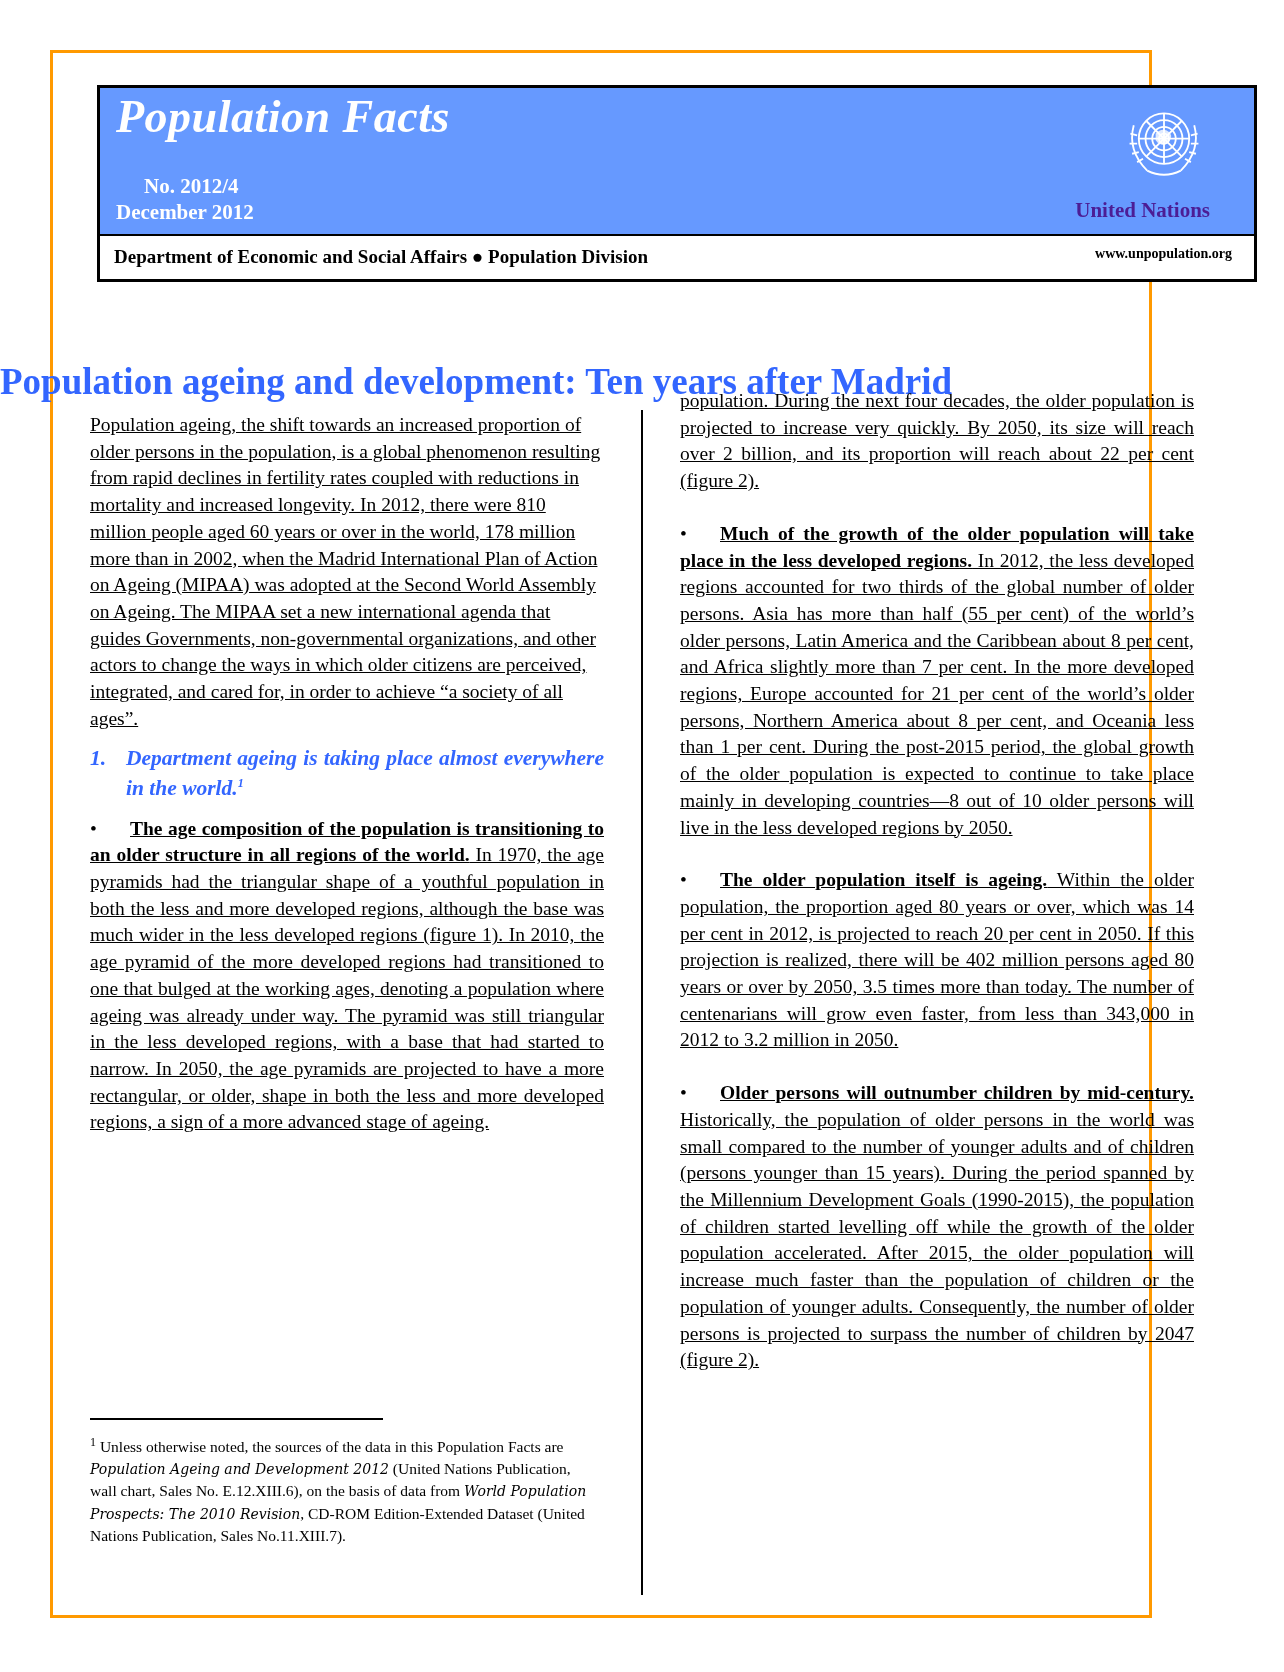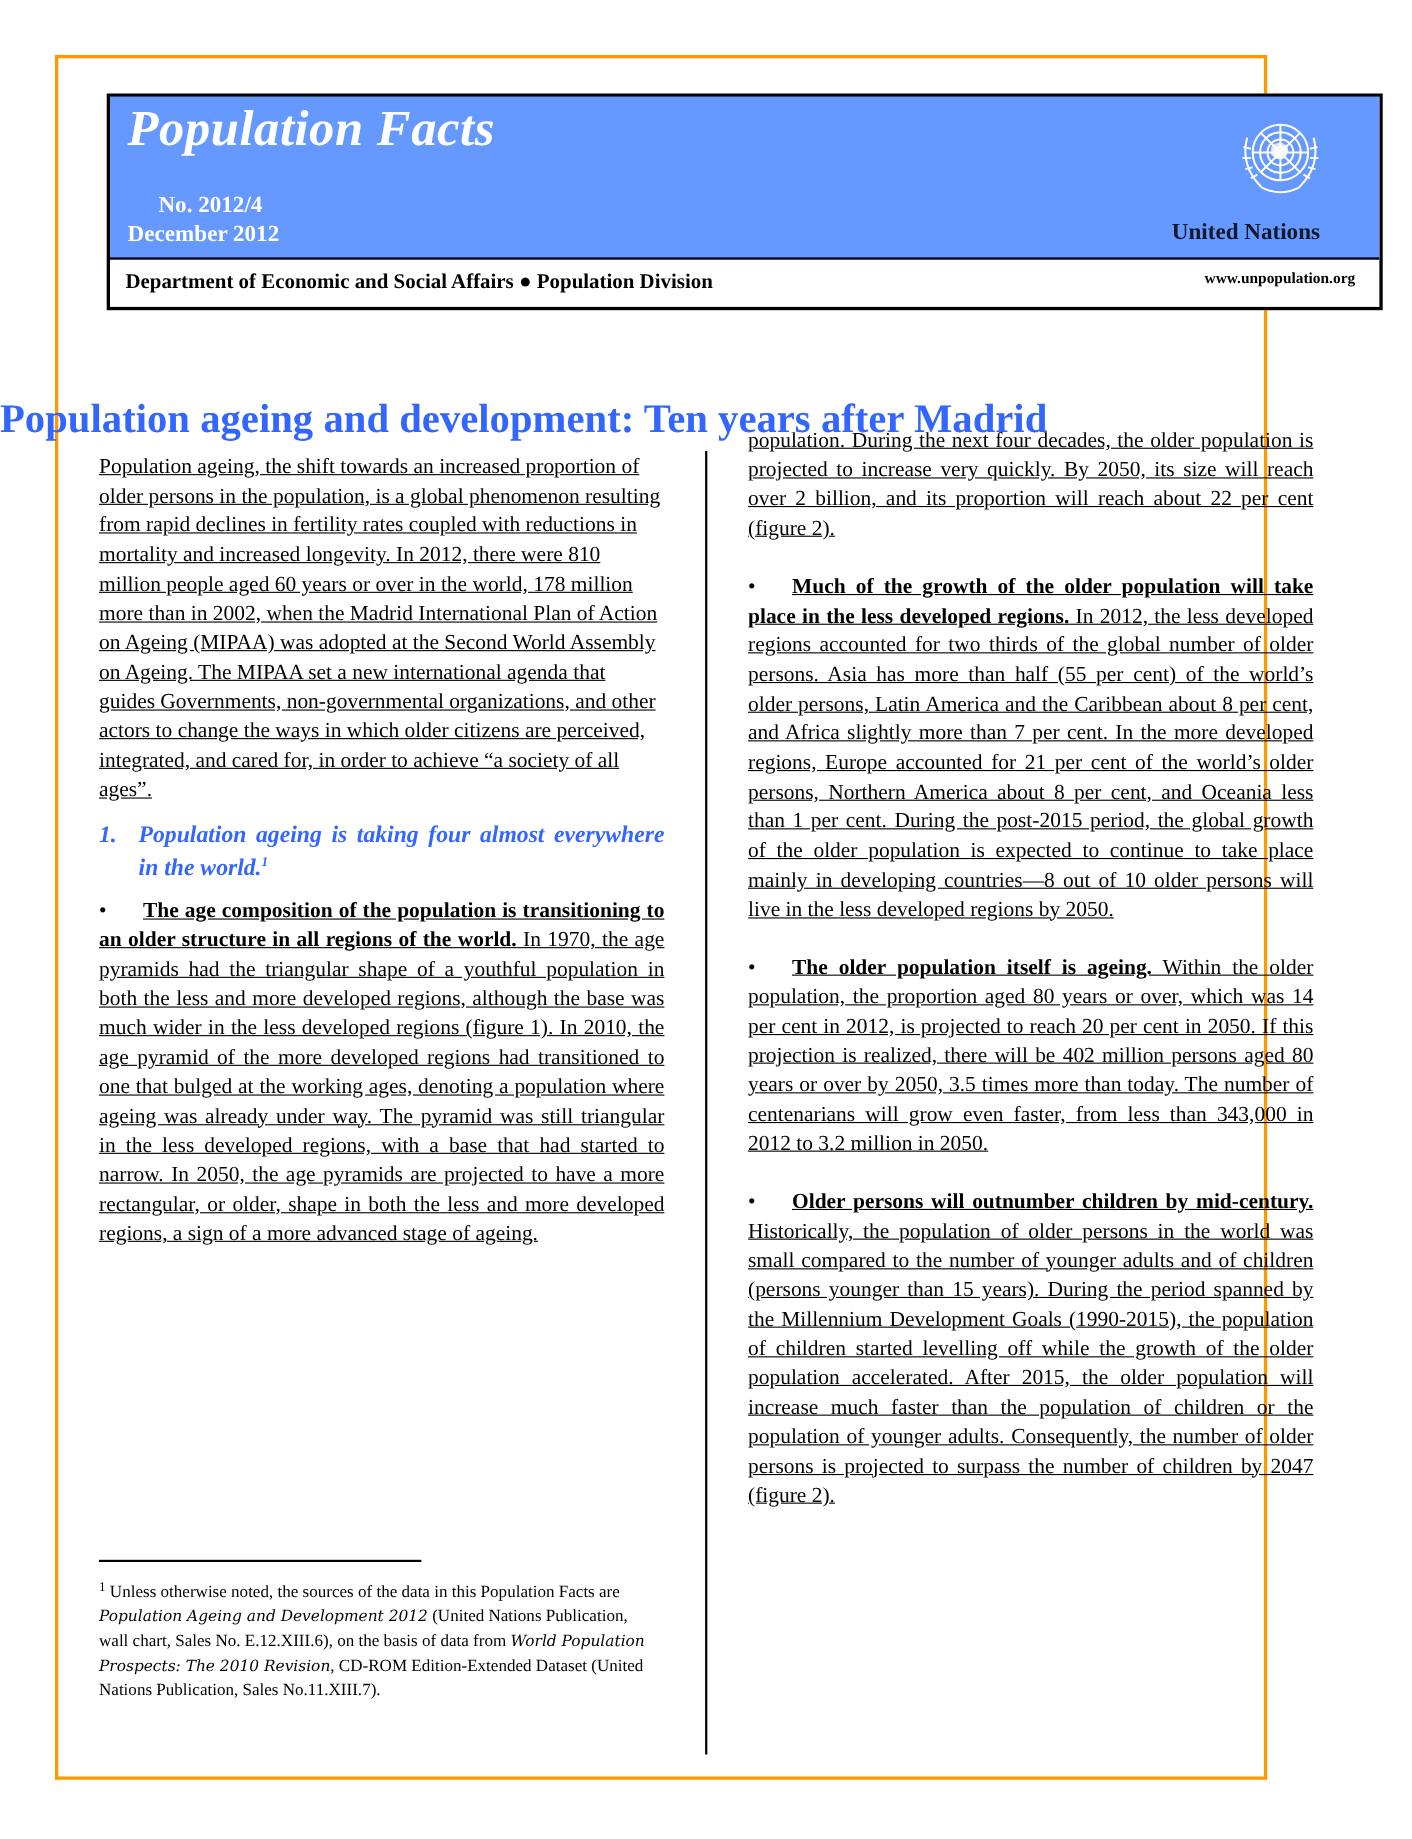--- a/index.html
+++ b/index.html
@@ -11,21 +11,21 @@
 
   .banner { position: absolute; left: 97px; top: 85px; width: 1160px; height: 197px;
             border: 3px solid #000; box-sizing: border-box; background: #fff; }
   .banner-top { position: absolute; left: 0; top: 0; right: 0; height: 146px; background: #6699ff;
                 border-bottom: 2px solid #000; }
   .series-title { position: absolute; left: 16px; top: 2px; font-size: 46px; font-style: italic;
                   font-weight: bold; color: #fff; letter-spacing: 0.5px; }
   .issue-no { position: absolute; left: 16px; top: 86px; font-size: 21px; font-weight: bold; color: #fff; margin-left: 28px; }
   .issue-date { position: absolute; left: 16px; top: 112px; font-size: 21px; font-weight: bold; color: #fff; }
   .un-emblem { position: absolute; right: 48px; top: 12px; width: 84px; height: 84px; }
-  .un-name { position: absolute; right: 54px; top: 110px; font-size: 21px; font-weight: bold; color: #0f172a; }
+  .un-name { position: absolute; right: 44px; top: 110px; font-size: 21px; font-weight: bold; color: #4c1d95; }
   .banner-bottom { position: absolute; left: 0; right: 0; top: 148px; height: 43px; padding-left: 36px; }
   .dept { position: absolute; left: 14px; top: 10px; font-size: 19px; font-weight: bold; }
   .website { position: absolute; right: 22px; top: 10px; font-size: 14px; font-weight: bold; }
 
   .headline { position: absolute; left: 0; width: 1284px; top: 318px; text-align: left;
               font-size: 37px; font-weight: bold; color: #3366ff; margin-top: 42px; }
 
   .col { position: absolute; font-size: 19.5px; line-height: 26.7px; }
   .col p { margin: 0; text-decoration: underline; }
   .left-col { left: 90px; top: 412px; width: 514px; }
@@ -81,21 +81,21 @@
   </div>
 </div>
 
 <div class="headline">Population ageing and development: Ten years after Madrid</div>
 
 <div class="col left-col">
   <p>Population ageing, the shift towards an increased proportion of older persons in the population, is a global phenomenon resulting from rapid declines in fertility rates coupled with reductions in mortality and increased longevity. In 2012, there were 810 million people aged 60 years or over in the world, 178 million more than in 2002, when the Madrid International Plan of Action on Ageing (MIPAA) was adopted at the Second World Assembly on Ageing. The MIPAA set a new international agenda that guides Governments, non-governmental organizations, and other actors to change the ways in which older citizens are perceived, integrated, and cared for, in order to achieve “a society of all ages”.</p>
 
   <div class="section-heading">
     <span class="section-num">1.</span>
-    <span><span>Population ageing is taking four almost everywhere in the world.</span><sup>1</sup></span>
+    <span><span>Department ageing is taking place almost everywhere in the world.</span><sup>1</sup></span>
   </div>
 
   <div style="height:14px"></div>
   <p class="justify">
     <span class="bullet">•</span><b>The age composition of the population is transitioning to an older structure in all regions of the world.</b><span> In 1970, the age pyramids had the triangular shape of a youthful population in both the less and more developed regions, although the base was much wider in the less developed regions (figure 1). In 2010, the age pyramid of the more developed regions had transitioned to one that bulged at the working ages, denoting a population where ageing was already under way. The pyramid was still triangular in the less developed regions, with a base that had started to narrow. In 2050, the age pyramids are projected to have a more rectangular, or older, shape in both the less and more developed regions, a sign of a more advanced stage of ageing.</span>
   </p>
   <div class="gap"></div>
 </div>
 
 <div class="divider"></div>

